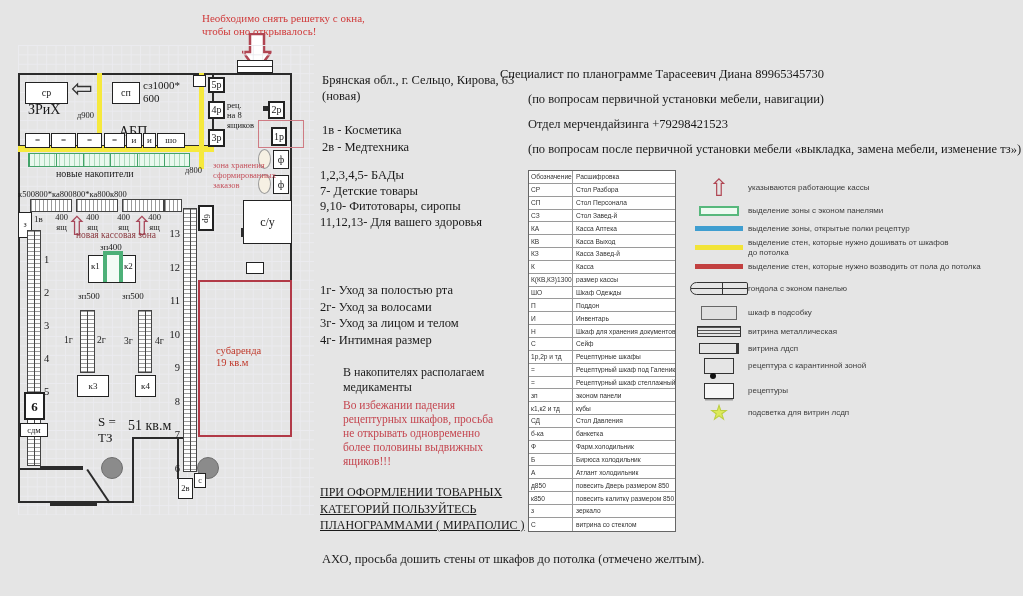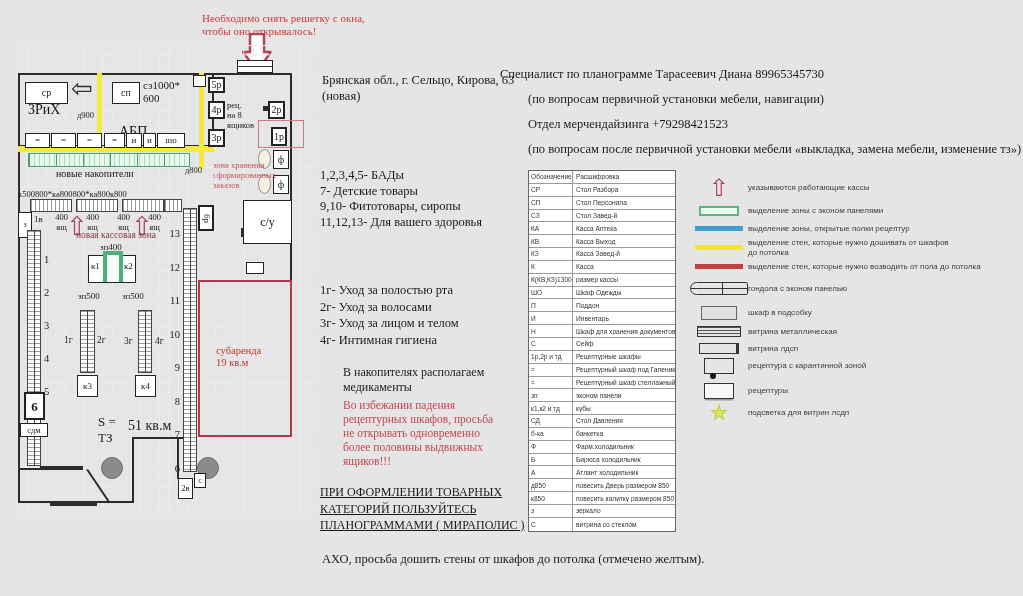--- a/index.html
+++ b/index.html
@@ -201,21 +201,21 @@
     <div class="plbl" style="left:73px;top:216px;font-size:9px">к1</div>
     <div class="plbl" style="left:106px;top:216px;font-size:9px">к2</div>
     <div class="plbl" style="left:60px;top:246px;font-size:9px">зп500</div>
     <div class="plbl" style="left:104px;top:246px;font-size:9px">зп500</div>
     <div class="shelf" style="left:62px;top:265px;width:15px;height:63px"></div>
     <div class="shelf" style="left:120px;top:265px;width:14px;height:63px"></div>
     <div class="plbl" style="left:46px;top:290px;font-size:9.5px">1г</div>
     <div class="plbl" style="left:79px;top:290px;font-size:9.5px">2г</div>
     <div class="plbl" style="left:106px;top:291px;font-size:9.5px">3г</div>
     <div class="plbl" style="left:137px;top:291px;font-size:9.5px">4г</div>
-    <div class="pbox" style="left:59px;top:330px;width:21px;height:22px;font-size:9px">к3</div>
+    <div class="pbox" style="left:59px;top:330px;width:32px;height:22px;font-size:9px">к3</div>
     <div class="pbox" style="left:117px;top:330px;width:21px;height:22px;font-size:9px">к4</div>
     <div class="plbl" style="left:80px;top:370px;font-size:13px">S =</div>
     <div class="plbl" style="left:80px;top:386px;font-size:13px">ТЗ</div>
     <div class="plbl" style="left:110px;top:373px;font-size:14px">51 кв.м</div>
     <div class="pillar" style="left:83px;top:412px"></div>
     <div class="pillar" style="left:179px;top:412px"></div>
 
     <div class="numcol rn" style="left:146px;top:172px">
 
     <span>13</span>
@@ -236,33 +236,38 @@
     <div class="pbox" style="left:228px;top:217px;width:18px;height:12px"></div>
     <div class="redbox" style="left:180px;top:235px;width:94px;height:157px"></div>
     <div class="plbl" style="left:198px;top:300px;font-size:10.5px;color:#c0392b">субаренда
 19 кв.м</div>
     <div class="pbox" style="left:160px;top:433px;width:15px;height:21px;font-size:8.5px">2в</div>
     <div class="pbox" style="left:176px;top:428px;width:12px;height:15px;font-size:8px">с</div>
   </div>
 
   <div class="mtext" style="left:322px;top:72px">Брянская обл., г. Сельцо, Кирова, 63
 (новая)</div>
+  <div class="mlist" style="left:322px;top:122px;line-height:17px">
+
+  <div>1в - Косметика</div>
+      <div>2в - Медтехника</div>
+    </div>
   <div class="mlist" style="left:320px;top:168px;line-height:15.5px">
 
   <div>1,2,3,4,5- БАДы</div>
       <div>7- Детские товары</div>
       <div>9,10- Фитотовары, сиропы</div>
       <div>11,12,13- Для вашего здоровья</div>
     </div>
   <div class="mlist" style="left:320px;top:282px;line-height:16.5px">
 
   <div>1г- Уход за полостью рта</div>
       <div>2г- Уход за волосами</div>
       <div>3г- Уход за лицом и телом</div>
-      <div>4г- Интимная гигиена</div>
+      <div>4г- Интимная размер</div>
     </div>
   <div class="mtext" style="left:343px;top:365px;font-size:12px;line-height:15px">В накопителях располагаем
 медикаменты</div>
   <div class="mtext redblock" style="left:343px;top:398px;font-size:11.5px;line-height:14px">Во избежании падения
 рецептурных шкафов, просьба
 не открывать одновременно
 более половины выдвижных
 ящиков!!!</div>
   <div class="mtext ulblock" style="left:320px;top:484px;font-size:12px;line-height:16.5px">ПРИ ОФОРМЛЕНИИ ТОВАРНЫХ
 КАТЕГОРИЙ ПОЛЬЗУЙТЕСЬ

